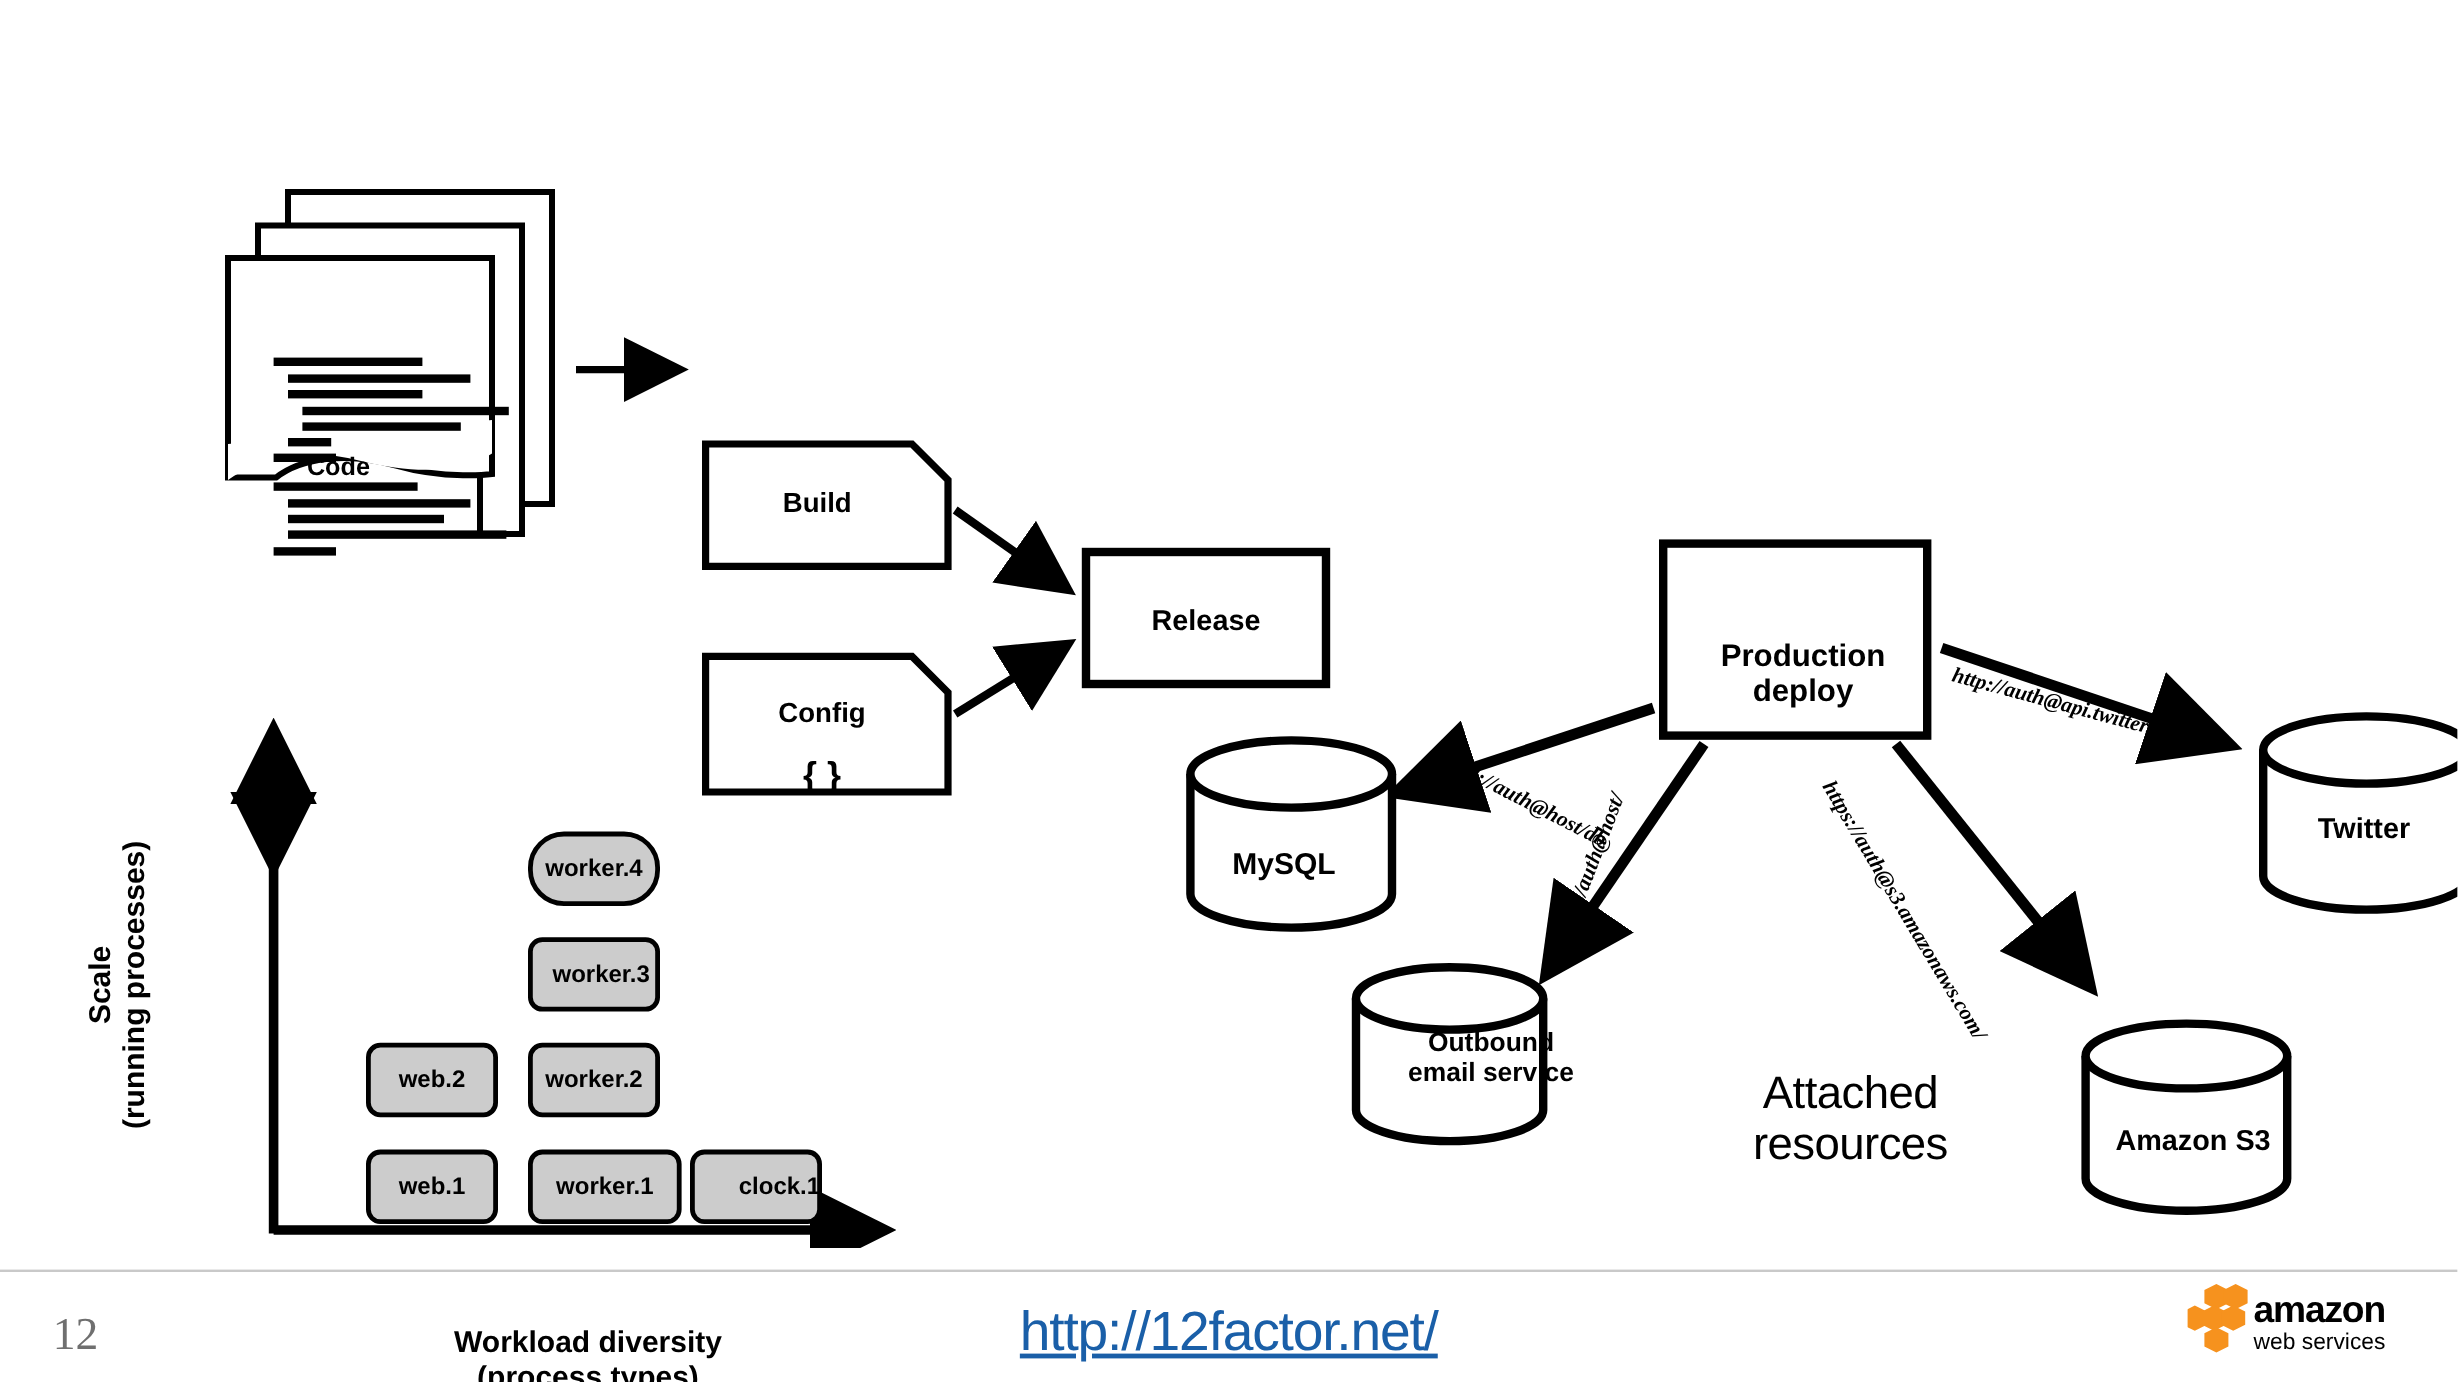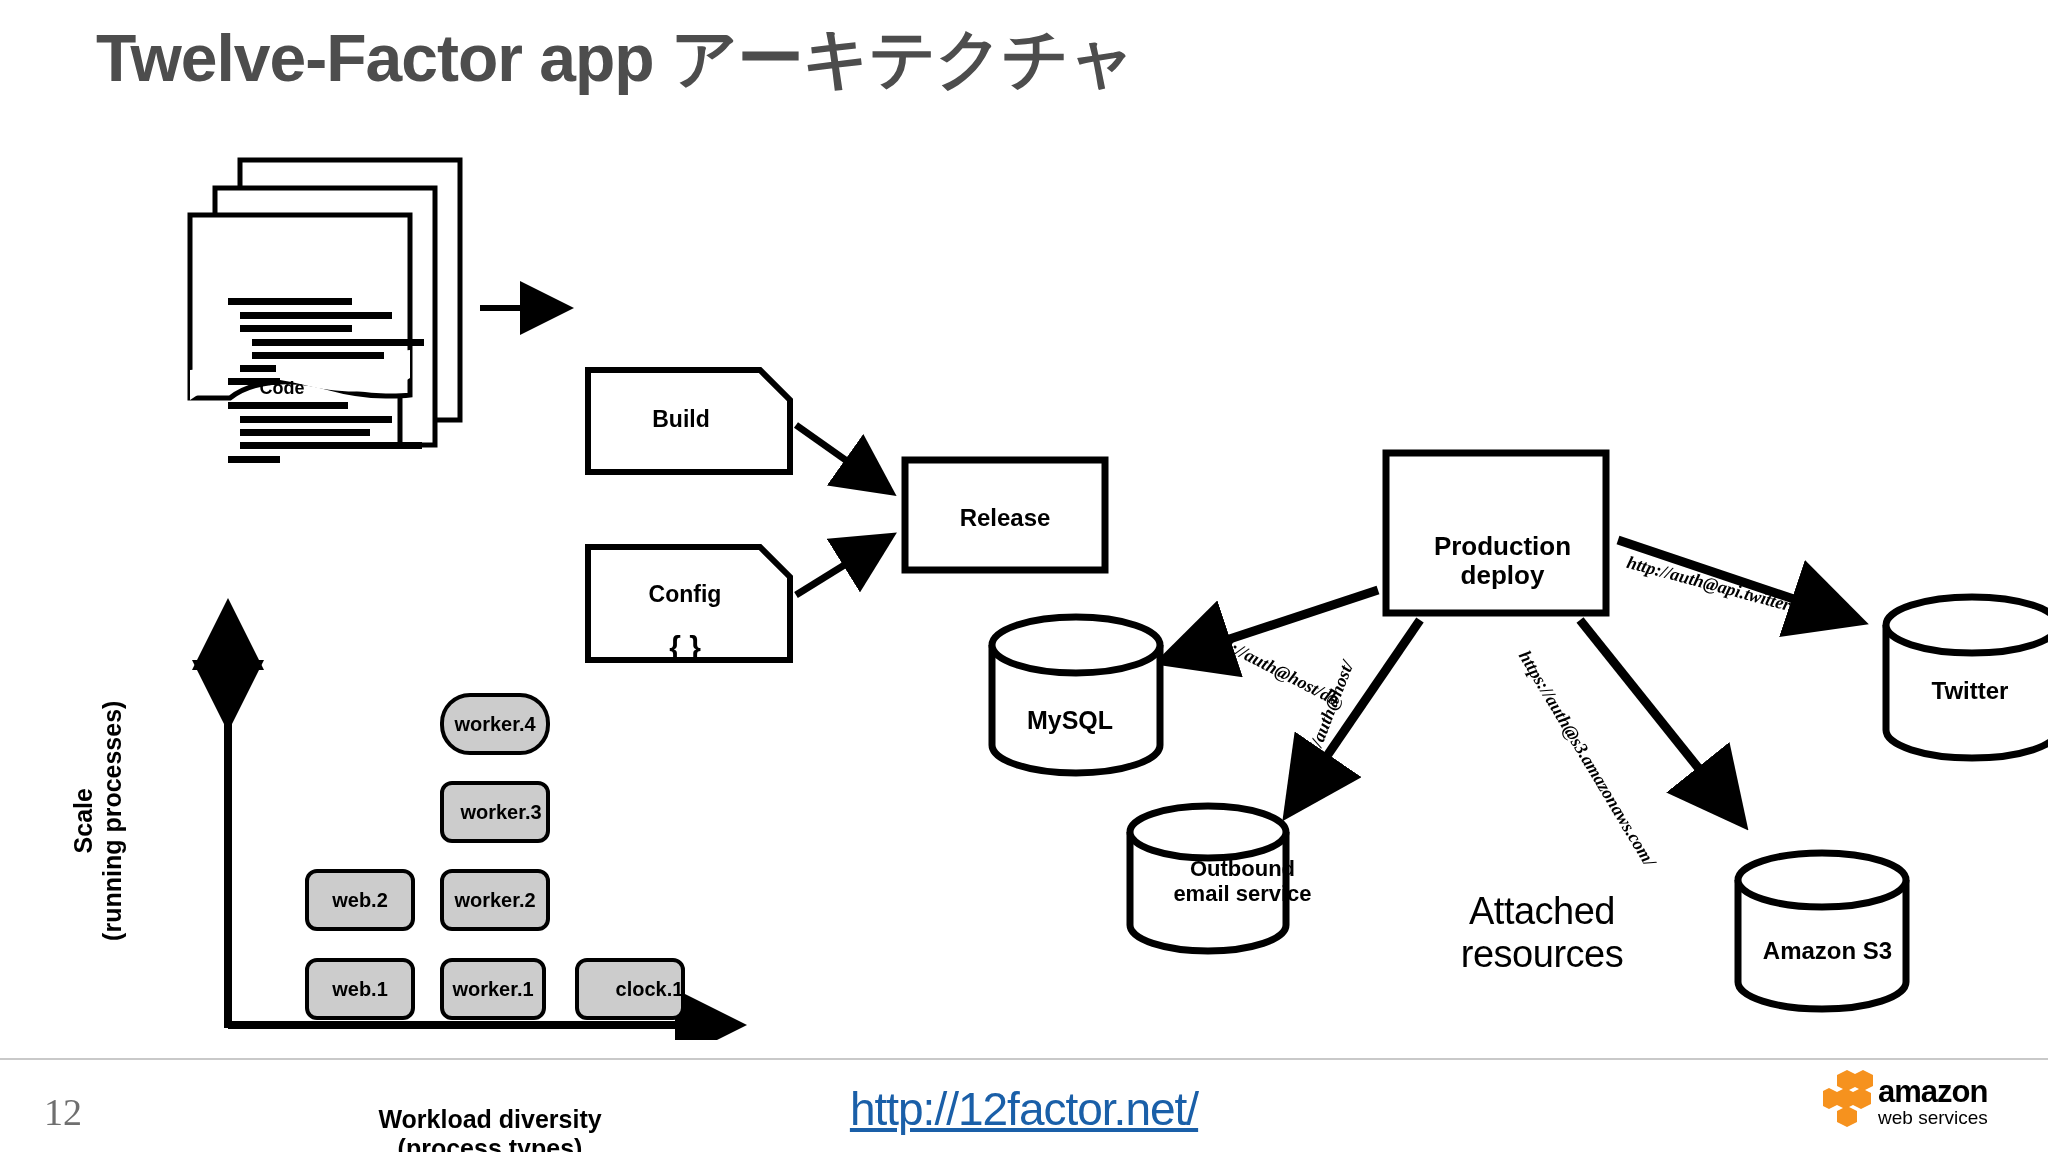--- a/index.html
+++ b/index.html
@@ -21,21 +21,21 @@
   
   #diagram { position: absolute; left: 0; top: 120px; width: 2048px; height: 920px; }
   #diagram svg { position: absolute; left: 0; top: 0; }
 
   
   .dlabel {
     position: absolute; text-align: center; color: #000;
     font-family: "Liberation Sans", sans-serif; font-weight: bold;
     line-height: 1.12; white-space: pre-line;
   }
-  .lbl-code    { left: 222px; top: 258px; width: 120px; font-size: 18px; }
+  .lbl-code    { left: 222px; top: 258px; width: 120px; font-size: 21px; }
   .lbl-build   { left: 586px; top: 287px; width: 190px; font-size: 23px; }
   .lbl-config  { left: 590px; top: 462px; width: 190px; font-size: 23px; }
   .lbl-config2 { left: 590px; top: 510px; width: 190px; font-size: 30px; }
   .lbl-release { left: 905px; top: 385px; width: 200px; font-size: 24px; }
   .lbl-proddep { left: 1390px; top: 412px; width: 225px; font-size: 26px; }
   .lbl-mysql   { left: 990px; top: 586px; width: 160px; font-size: 25px; }
   .lbl-email   { left: 1150px; top: 737px; width: 185px; font-size: 22px; }
   .lbl-twitter { left: 1880px; top: 558px; width: 180px; font-size: 24px; }
   .lbl-s3      { left: 1740px; top: 818px; width: 175px; font-size: 24px; }
   .lbl-attached{
@@ -89,21 +89,20 @@
   #aws-logo {
     position: absolute; right: 50px; top: 1068px; width: 175px; height: 70px;
   }
   #aws-logo svg { display: block; }
 </style>
 </head>
 <body>
 
 <div id="slide">
 
-  <div id="slide-title">Twelve-Factor app アーキテクチャ</div>
 
   <div id="diagram">
 
     <svg width="2048" height="920" viewBox="0 0 2048 920">
       <defs>
         <marker id="arrowBig" markerWidth="9" markerHeight="9" refX="7.5" refY="4.5" orient="auto">
           <path d="M0,0 L9,4.5 L0,9 Z" fill="#000"></path>
         </marker>
       </defs>
 
@@ -202,21 +201,21 @@
     <div class="conn conn-http">http://auth@api.twitter.com/</div>
 
     <div class="axis-y">Scale
 (running processes)</div>
     <div class="axis-x">Workload diversity
 (process types)</div>
 
     <div class="proc" style="left:305px; top:838px; width:110px; height:62px;">web.1</div>
     <div class="proc" style="left:305px; top:749px; width:110px; height:62px;">web.2</div>
 
-    <div class="proc" style="left:440px; top:838px; width:106px; height:62px;">worker.1</div>
+    <div class="proc" style="left:440px; top:838px; width:128px; height:62px;">worker.1</div>
     <div class="proc" style="left:440px; top:749px; width:110px; height:62px;">worker.2</div>
     <div class="proc" style="left:440px; top:661px; width:110px; height:62px;padding-left:12px;">worker.3</div>
     <div class="proc" style="left:440px; top:573px; width:110px; height:62px;border-radius:30px;">worker.4</div>
 
     <div class="proc" style="left:575px; top:838px; width:110px; height:62px;padding-left:39px;">clock.1</div>
   </div>
 
   <div id="footer-rule"></div>
   <div id="page-number">12</div>
   <a id="footer-link" href="#">http://12factor.net/</a>

